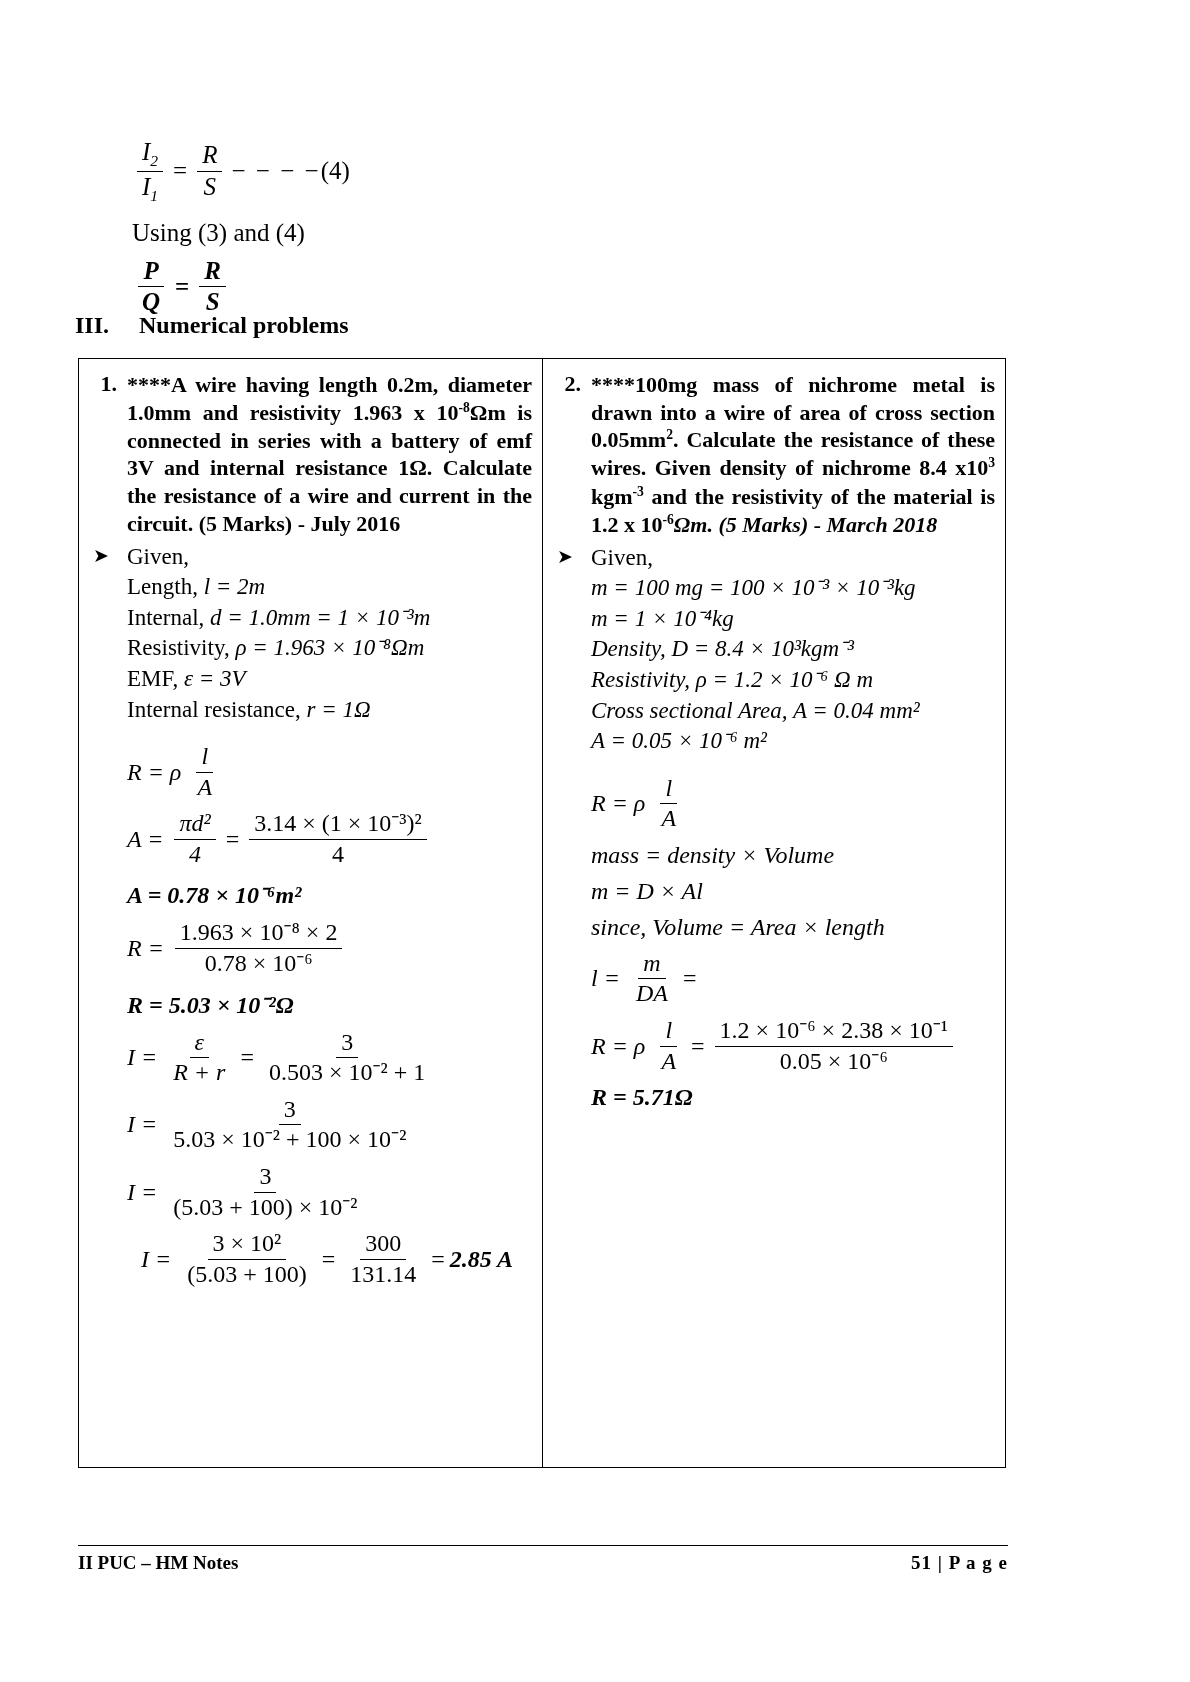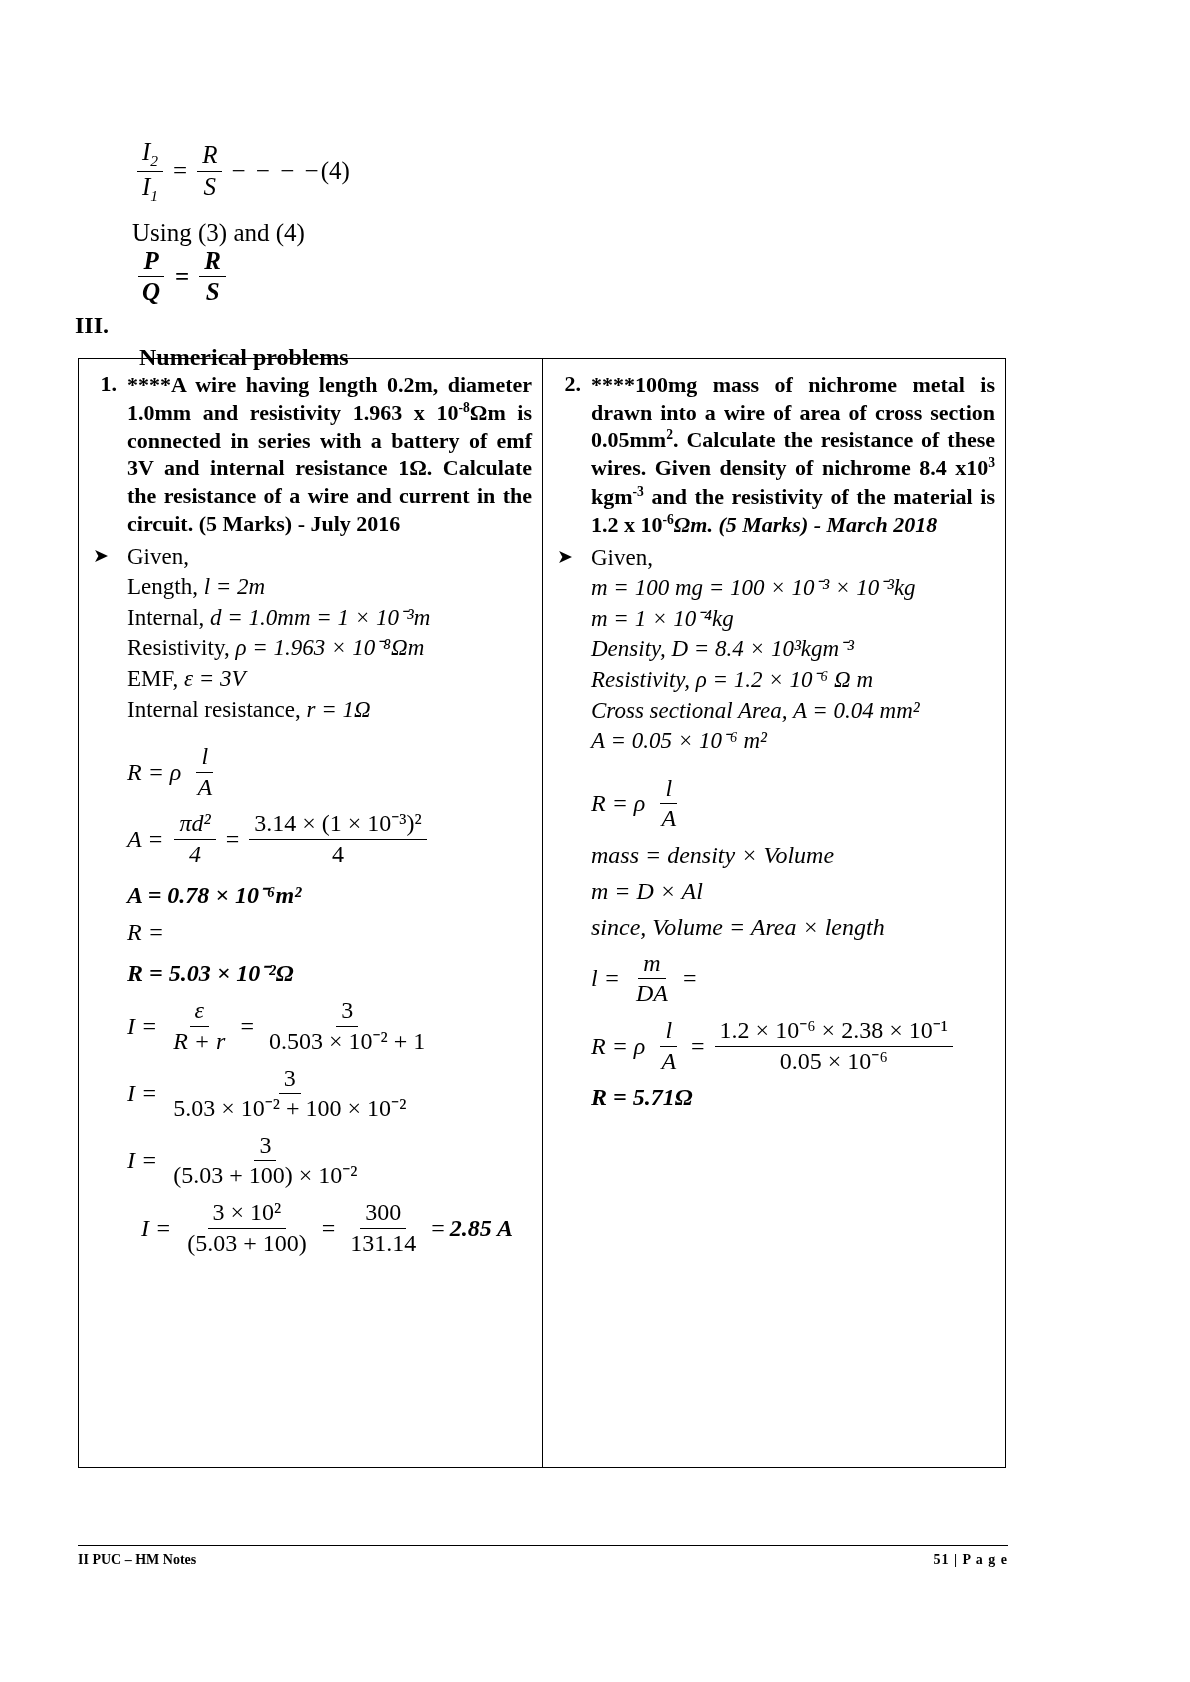--- a/index.html
+++ b/index.html
@@ -58,37 +58,38 @@
   }
   .op { margin: 0 5px; font-style: normal; }
   .up { font-style: normal; }
   sub, sup { font-size: 0.62em; font-style: normal; }
   sup.ital, sub.ital { font-style: italic; }
 
   .using-line {
     font-family: "Liberation Serif", serif;
     font-size: 25px;
     margin-top: 14px;
+    margin-bottom: 10px;
     white-space: nowrap;
   }
   .bold-math { font-weight: bold; }
 
   
   .section-head {
     position: absolute;
     left: 75px;
     top: 312px;
     width: 900px;
     font-family: "Liberation Serif", serif;
     font-weight: bold;
     font-size: 24px;
     display: flex;
   }
   .section-num { width: 64px; flex: 0 0 64px; }
-  .section-title { flex: 1; margin-top: 32px; }
+  .section-title { flex: 1; }
 
   
   .problem-table {
     position: absolute;
     left: 78px;
     top: 358px;
     width: 928px;
     height: 1110px;
     border: 1.7px solid #000;
     box-sizing: border-box;
@@ -183,21 +184,21 @@
   .footer {
     position: absolute;
     left: 78px;
     top: 1552px;
     width: 930px;
     display: flex;
     justify-content: space-between;
     align-items: baseline;
     font-family: "Liberation Serif", serif;
     font-weight: bold;
-    font-size: 14px;
+    font-size: 19px;
     gap: 40px;
   }
   .footer-right { letter-spacing: 1px; }
   .footer-right .pg-num { }
 </style>
 </head>
 <body>
 
 <div class="page">
 
@@ -279,20 +280,24 @@
           <span class="frac">
             <span class="num" style="font-style:normal">3.14 × (1 × 10⁻³)²</span>
             <span class="den" style="font-style:normal">4</span>
           </span>
         </div>
 
         <div class="eq-line bold-math">A = 0.78 × 10⁻⁶m²</div>
 
         <div class="eq-line">
           <span>R  =</span>&nbsp;
+          <span class="frac">
+            <span class="num" style="font-style:normal">1.963 × 10⁻⁸ × 2</span>
+            <span class="den" style="font-style:normal">0.78 × 10⁻⁶</span>
+          </span>
         </div>
 
         <div class="eq-line bold-math">R = 5.03 × 10⁻²Ω</div>
 
         <div class="eq-line">
           <span>I =</span>&nbsp;
           <span class="frac">
             <span class="num">ε</span>
             <span class="den">R + r</span>
           </span>

